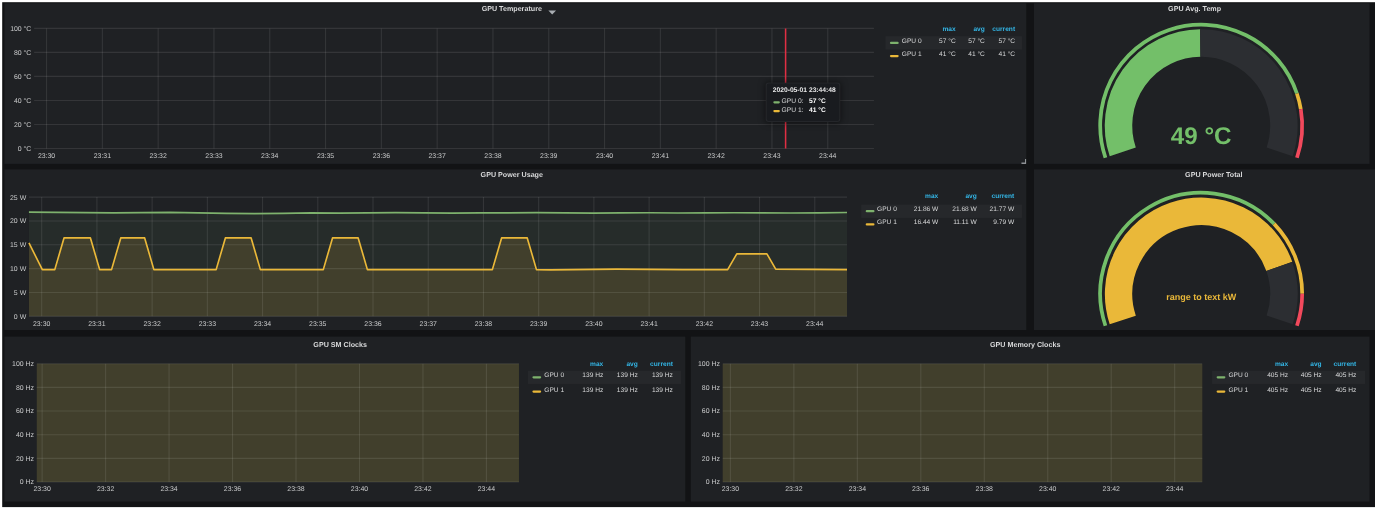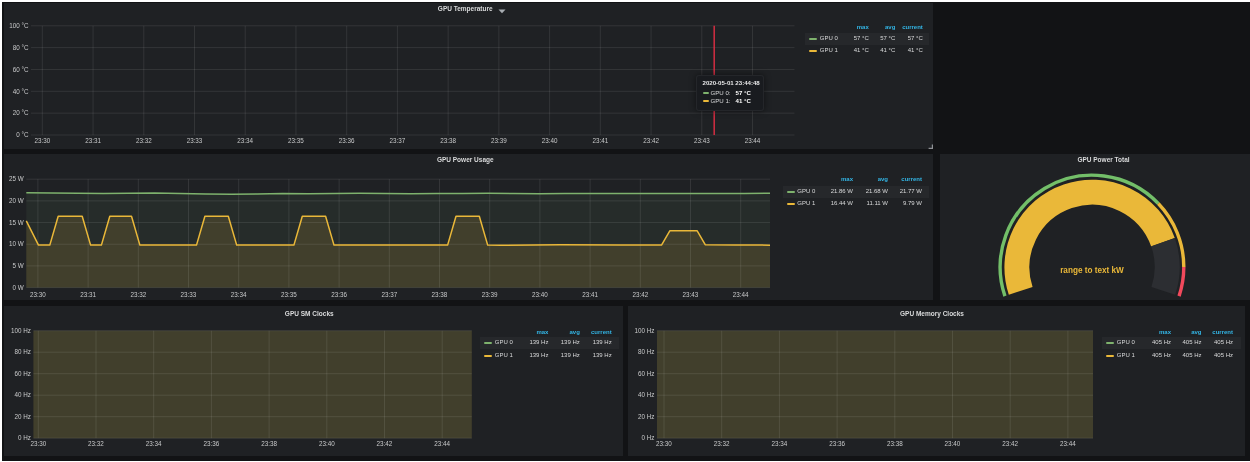--- a/index.html
+++ b/index.html
@@ -79,20 +79,31 @@
 <div style="position:absolute;left:5.5px;top:3.2px;font-weight:bold;color:#e8e8e9">2020-05-01 23:44:48</div>
 <div style="position:absolute;left:5.5px;top:16.2px;width:6px;height:1.8px;border-radius:1px;background:#7eb26d"></div>
 <div style="position:absolute;left:13.5px;top:13.4px">GPU 0:</div>
 <div style="position:absolute;left:38.5px;top:13.4px;font-weight:bold;color:#fff">57 °C</div>
 <div style="position:absolute;left:5.5px;top:23.8px;width:6px;height:1.8px;border-radius:1px;background:#eab839"></div>
 <div style="position:absolute;left:13.5px;top:21px">GPU 1:</div>
 <div style="position:absolute;left:38.5px;top:21px;font-weight:bold;color:#fff">41 °C</div>
 </div>
 <svg style="left:auto;right:0px;top:auto;bottom:0px" width="5" height="5">
         <path d="M 0.6 4.4 L 4.4 4.4 L 4.4 0.6" stroke="#8e9195" stroke-width="1.2" fill="none"></path>
+      </svg>
+</div>
+<div class="panel" style="left:937.5px;top:1.1px;width:305.0px;height:146.4px">
+<div class="ptitle" style="transform:translateX(-6px)">GPU Avg. Temp</div>
+<svg width="305.0" height="146.4" viewBox="0 0 305.0 146.4">
+        <path d="M 80.69 135.16 A 75.20 75.20 0 0 1 151.15 36.10" stroke="#73bf69" stroke-width="25.0" fill="none"></path>
+        <path d="M 151.15 36.10 A 75.20 75.20 0 0 1 223.31 135.16" stroke="#2c2e32" stroke-width="25.0" fill="none"></path>
+        <path d="M 64.94 140.43 A 91.80 91.80 0 0 1 239.00 82.01" stroke="#73bf69" stroke-width="3.4" fill="none"></path>
+        <path d="M 239.00 82.01 A 91.80 91.80 0 0 1 242.54 96.16" stroke="#eab839" stroke-width="3.4" fill="none"></path>
+        <path d="M 242.54 96.16 A 91.80 91.80 0 0 1 239.06 140.43" stroke="#f2495c" stroke-width="3.4" fill="none"></path>
+        <text x="152.0" y="127.8" font-size="22" font-weight="bold" fill="#73bf69" text-anchor="middle">49 °C</text>
       </svg>
 </div>
 <div class="panel" style="left:937.5px;top:152.0px;width:340px;height:146.5px">
 <div class="ptitle" style="transform:translateX(-6px)">GPU Power Total</div>
 <svg width="305.0" height="146.5" viewBox="0 0 305.0 146.5">
         <path d="M 80.69 136.86 A 75.20 75.20 0 0 1 222.99 88.20" stroke="#eab839" stroke-width="25.0" fill="none"></path>
         <path d="M 222.99 88.20 A 75.20 75.20 0 0 1 223.31 136.86" stroke="#2c2e32" stroke-width="25.0" fill="none"></path>
         <path d="M 64.94 142.13 A 91.80 91.80 0 0 1 218.28 49.49" stroke="#73bf69" stroke-width="3.4" fill="none"></path>
         <path d="M 218.28 49.49 A 91.80 91.80 0 0 1 243.80 113.09" stroke="#eab839" stroke-width="3.4" fill="none"></path>
         <path d="M 243.80 113.09 A 91.80 91.80 0 0 1 239.06 142.13" stroke="#f2495c" stroke-width="3.4" fill="none"></path>

